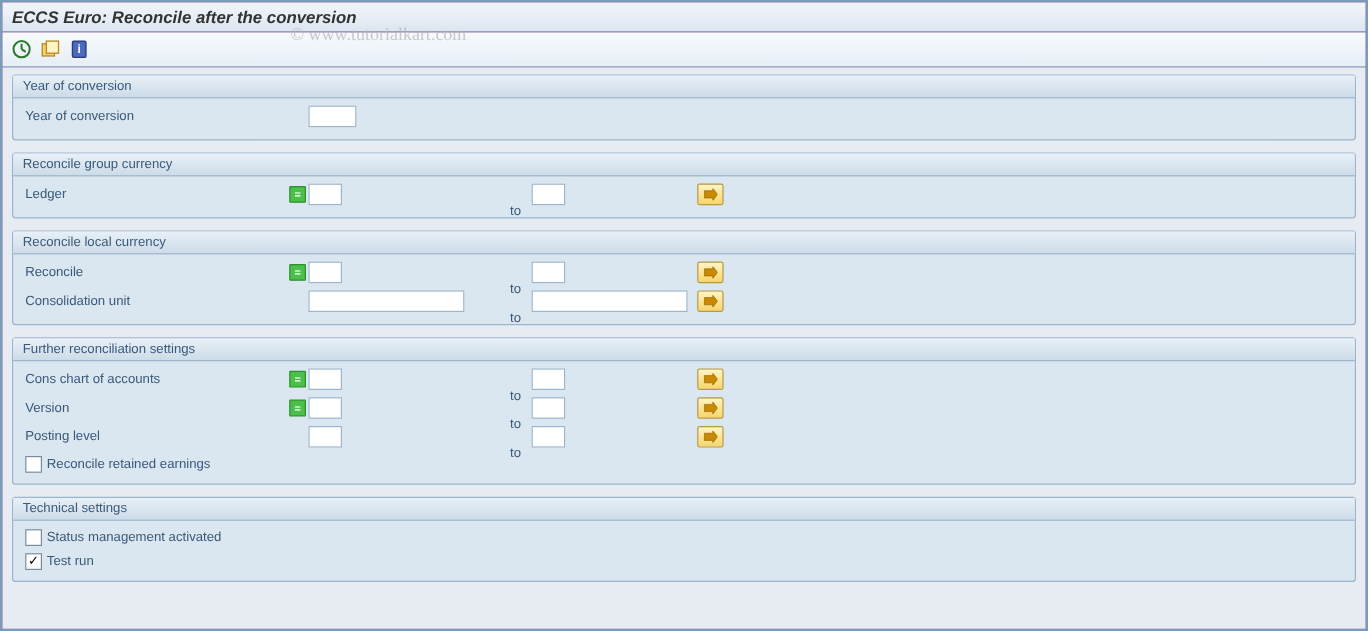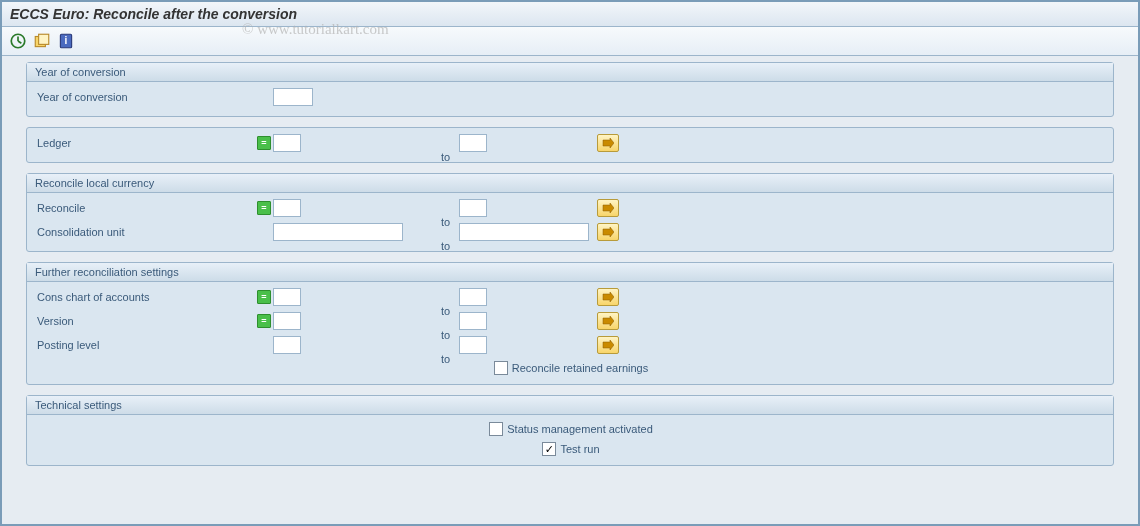--- a/index.html
+++ b/index.html
@@ -56,21 +56,21 @@
       width: 20px;
       height: 20px;
       display: flex;
       align-items: center;
       justify-content: center;
       border: 1px solid transparent;
       border-radius: 2px;
       cursor: pointer;
     }
     .content {
-      padding: 6px 24px;
+      padding: 6px 8px;
       flex: 1;
       overflow: auto;
       background: #e6ecf2;
     }
     .group {
       border: 1px solid #9cb5cb;
       border-radius: 3px;
       margin-bottom: 10px;
       background: #dae6f0;
     }
@@ -179,21 +179,20 @@
       font-size: 11px;
       color: #000;
       line-height: 1;
     }
     .chk-row {
       display: flex;
       align-items: center;
       height: 20px;
       padding-left: 2px;
       color: #3a5a7a;
-      justify-content: center;
     }
   </style>
 </head>
 <body>
 
 <div class="window">
   <div class="title-bar">
     <span class="title-text">ECCS Euro: Reconcile after the conversion</span>
   </div>
 
@@ -227,20 +226,21 @@
       <div class="group-body">
         <div class="row">
           <div class="label">Year of conversion</div>
           <div class="indicator"></div>
           <input class="input-year" value="" style="">
         </div>
       </div>
     </div>
 
     <div class="group">
+      <div class="group-header">Reconcile group currency</div>
       <div class="group-body">
         <div class="row">
           <div class="label">Ledger</div>
           <div class="indicator">
               <div class="eq-badge">=</div>
             </div>
           <input class="input-small" value="" style="">
           <div class="spacer-to-to"></div>
           <div class="to-label">to</div>
           <input class="input-small" value="" style="">

